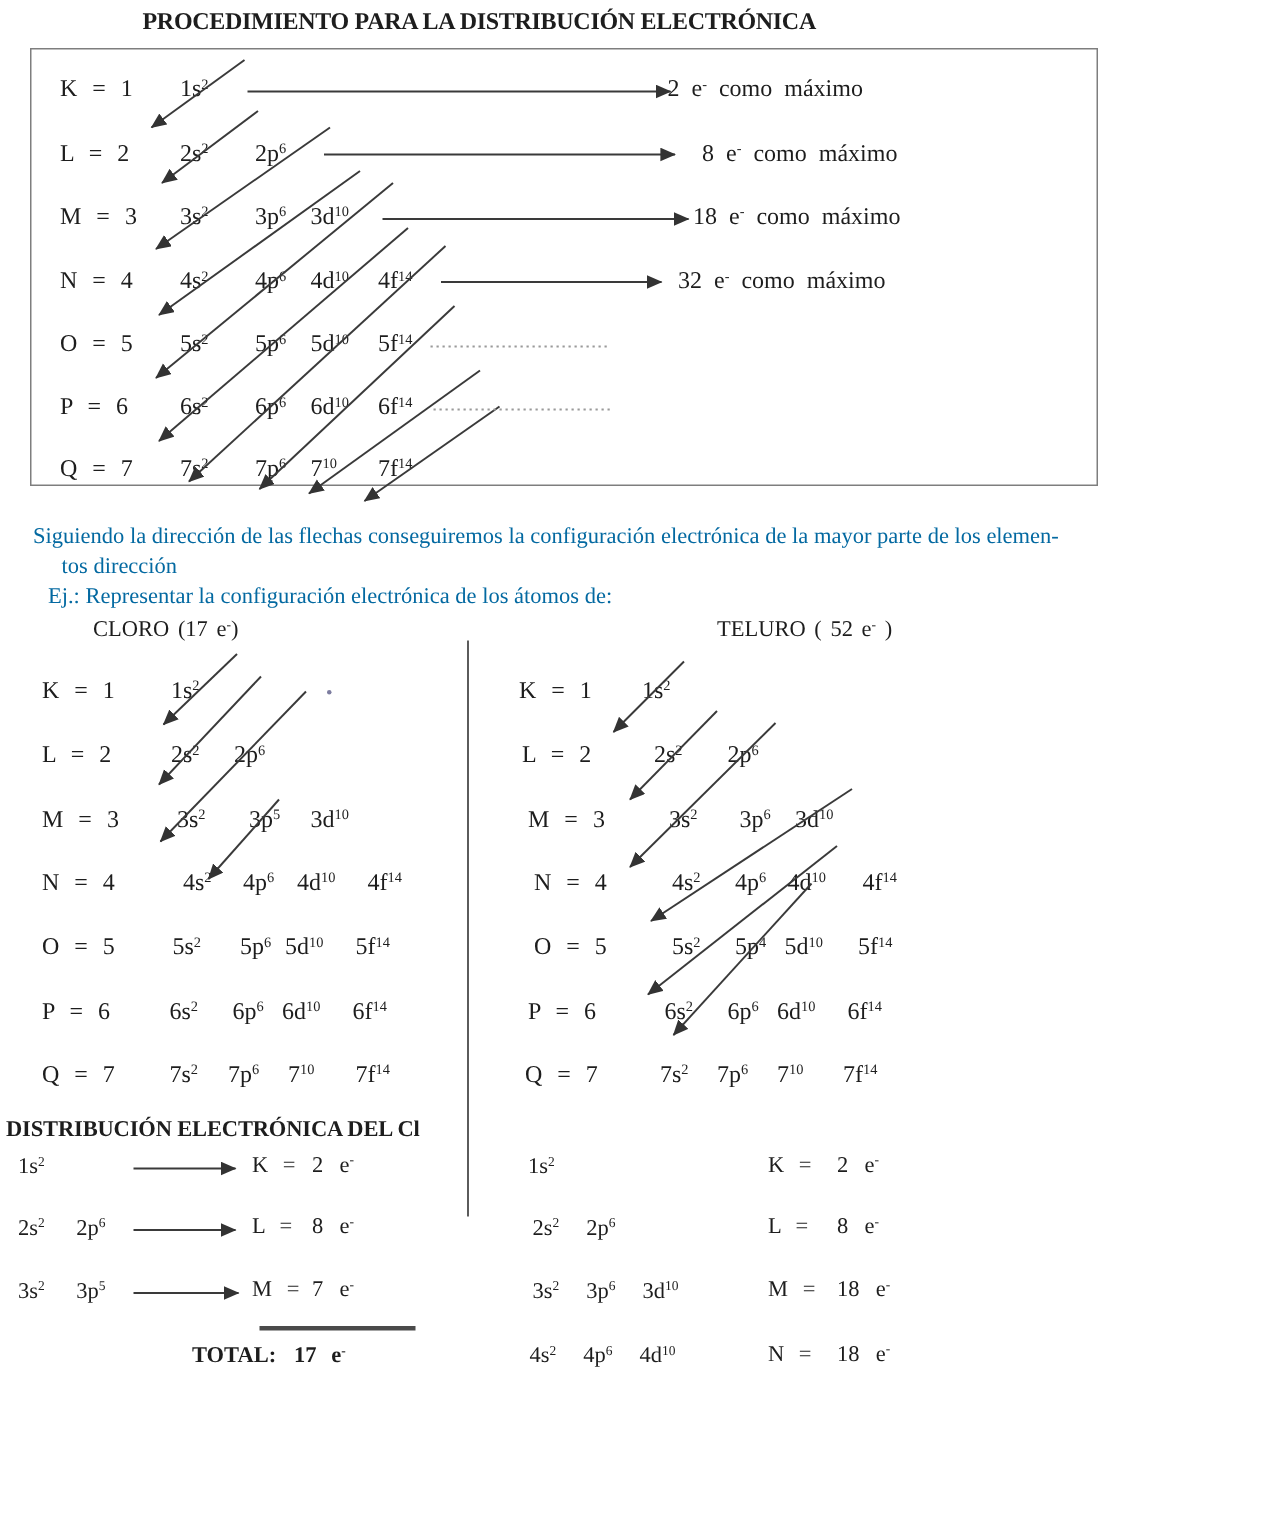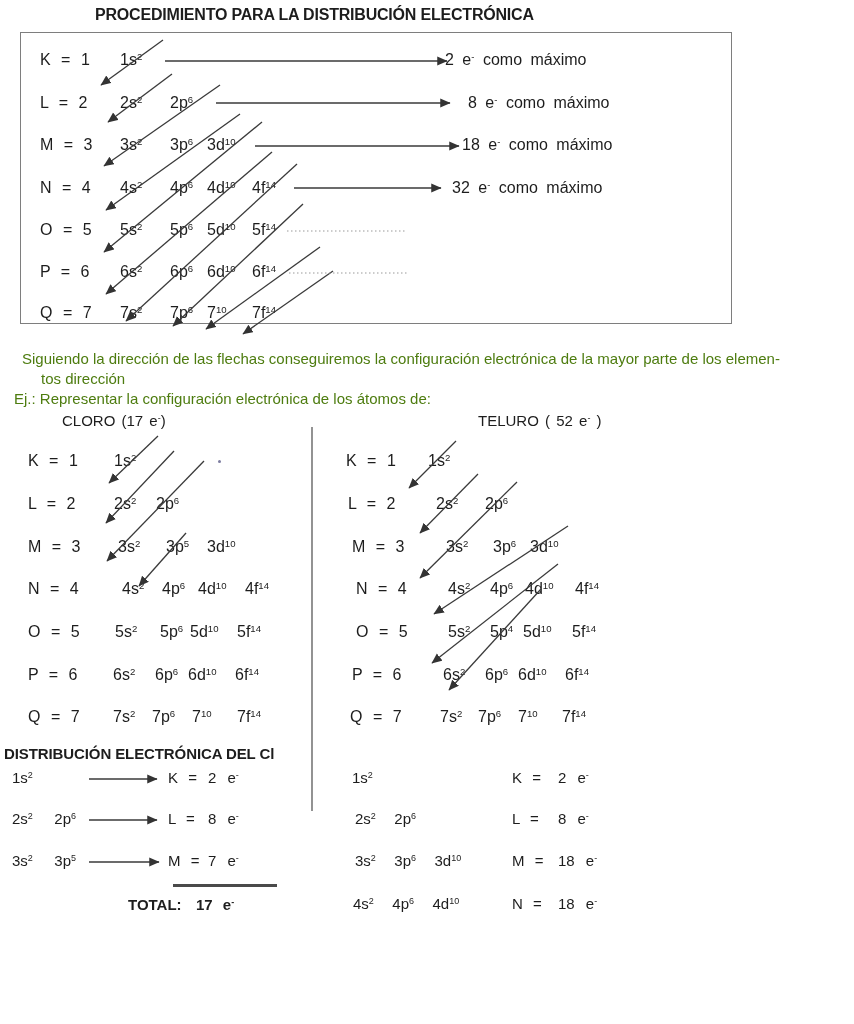--- a/index.html
+++ b/index.html
@@ -1,34 +1,34 @@
 <!DOCTYPE html>
 <html><head>
 <meta charset="utf-8">
 <title>Document</title>
 <style>
   html,body{margin:0;padding:0;background:#ffffff;}
   .page{position:relative;width:854px;height:952px;background:#fff;overflow:hidden;
-        font-family:Liberation Sans, sans-serif;color:#1d1d1d;}
+        font-family:Liberation Serif, serif;color:#1d1d1d;}
   .abs{position:absolute;white-space:nowrap;}
   .row{position:absolute;left:0;width:854px;height:20px;}
   .row>span{position:absolute;top:0;white-space:nowrap;}
   sup{font-size:0.60em;vertical-align:baseline;position:relative;top:-0.55em;}
   .shell{word-spacing:6px;font-size:16px;}
   .orb{font-size:16px;}
   .max{word-spacing:4px;font-size:16px;}
   .heading{font-size:15px;word-spacing:2px;}
   .cfg-title{font-size:15px;font-weight:bold;letter-spacing:-0.1px;}
   .orbline span{margin-right:17px;font-size:15px;}
   .orbline-te span{margin-right:14px;font-size:15px;}
   .shell2{word-spacing:6px;font-size:15px;}
   .count{word-spacing:7px;font-size:15px;}
   .total-label{font-size:15px;font-weight:bold;}
   .total-val{font-size:15px;font-weight:bold;word-spacing:6px;}
-  .para{font-size:15px;color:#4d7c0f;}
+  .para{font-size:15px;color:#0369a1;}
   .box{position:absolute;border:1px solid #7e7e7e;background:transparent;}
   .sumline{position:absolute;}
   svg.overlay{position:absolute;left:0;top:0;z-index:3;pointer-events:none;}
   .title{position:absolute;font-size:16px;font-weight:bold;letter-spacing:-0.2px;margin:0;}
   .dot{position:absolute;width:3px;height:3px;border-radius:50%;background:#7d7da0;}
 </style>
 </head>
 <body>
 
 <div class="page">
@@ -80,21 +80,21 @@
   <div class="row" style="top:304px">
     <span class="shell" style="left:40px">Q = 7</span>
     <span class="orb" style="left:120px">7s<sup>2</sup></span>
     <span class="orb" style="left:170px">7p<sup>6</sup></span>
     <span class="orb" style="left:207px">7<sup>10</sup></span>
     <span class="orb" style="left:252px">7f<sup>14</sup></span>
   </div>
 
   <div class="abs para" style="left:22px;top:350px">Siguiendo la dirección de las flechas conseguiremos la configuración electrónica de la mayor parte de los elemen-</div>
   <div class="abs para" style="left:41px;top:370px">tos dirección</div>
-  <div class="abs para" style="left:14px;top:390px">Ej.: Representar la configuración electrónica de los átomos de:</div>
+  <div class="abs para" style="left:32px;top:390px">Ej.: Representar la configuración electrónica de los átomos de:</div>
 
   <div class="abs heading" style="left:62px;top:412px">CLORO (17 e<sup>-</sup>)</div>
   <div class="abs heading" style="left:478px;top:412px">TELURO ( 52 e<sup>-</sup> )</div>
   <div class="dot" style="left:218px;top:460px"></div>
 
   <div class="row" style="top:452px">
     <span class="shell" style="left:28px">K = 1</span>
     <span class="orb" style="left:114px">1s<sup>2</sup></span>
   </div>
   <div class="row" style="top:495px">

